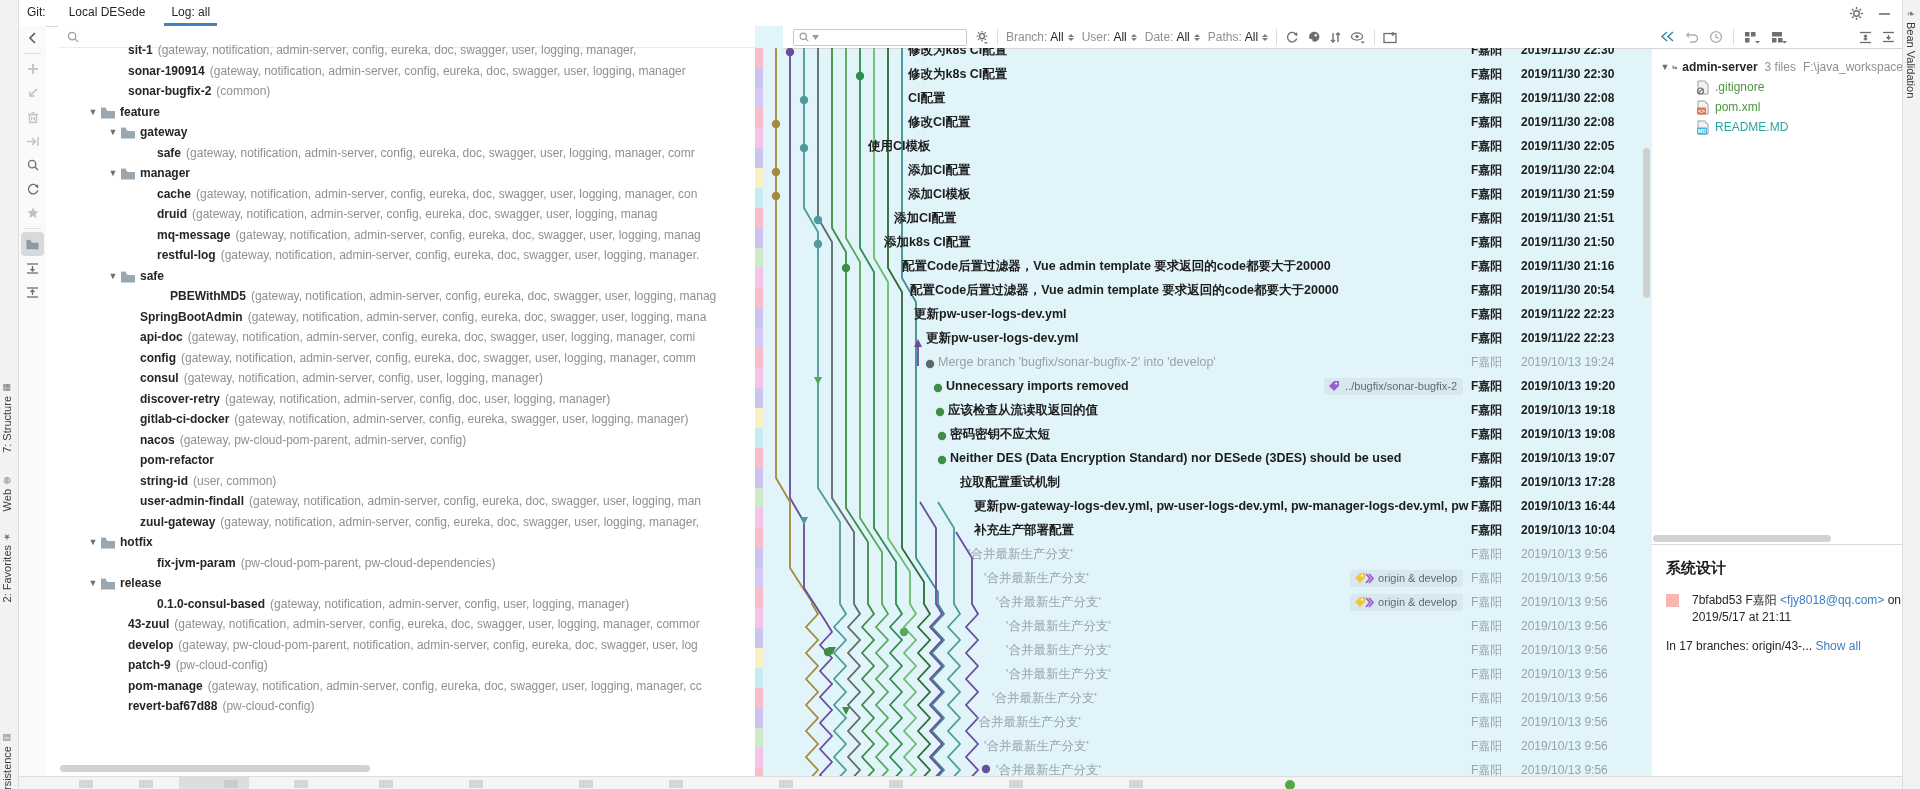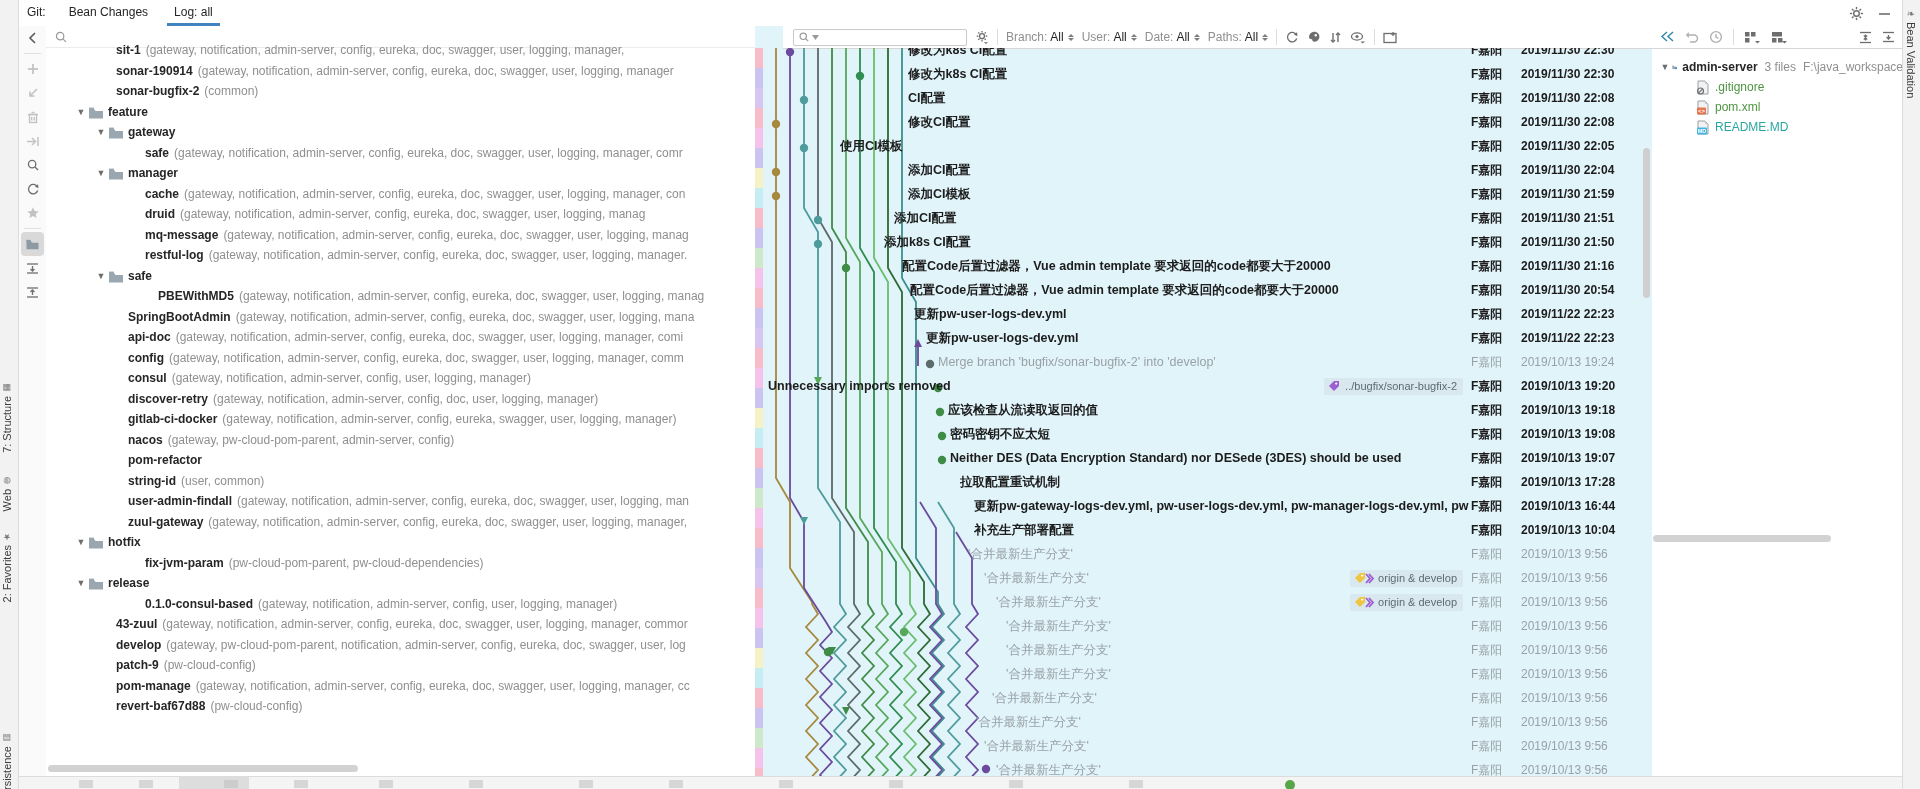--- a/index.html
+++ b/index.html
@@ -25,21 +25,21 @@
   .hdr-right{margin-left:auto;display:flex;align-items:center;gap:14px;padding-right:12px;}
   .hicon{cursor:pointer;display:flex;align-items:center;}
 
   
   .tool-col{position:absolute;left:19px;top:26px;width:27px;height:750px;background:#fafafa;z-index:5;}
   .tcol-icon{width:27px;height:24px;display:flex;align-items:center;justify-content:center;cursor:pointer;}
   .tcol-sep{height:1px;background:#e0e0e0;margin:3px 5px;}
   .tcol-icon.active{background:#d9d9d9;border-radius:4px;width:23px;margin-left:2px;}
 
   
-  .branches{position:absolute;left:46px;top:26px;width:709px;height:750px;background:#fff;border-right:1px solid #d9d9d9;overflow:hidden;}
+  .branches{position:absolute;left:58px;top:26px;width:709px;height:750px;background:#fff;border-right:1px solid #d9d9d9;overflow:hidden;}
   .search-row{height:21px;display:flex;align-items:center;padding-left:8px;gap:6px;border-bottom:1px solid #ececec;}
   .tree{margin-top:-8px;overflow:hidden;height:720px;}
   .tree-row{height:20.5px;line-height:20.5px;white-space:nowrap;overflow:hidden;cursor:pointer;display:flex;align-items:center;}
   .twisty{color:#6e6e6e;font-size:9px;width:14px;display:inline-block;text-align:center;flex:none;}
   .fold-ico{flex:none;margin-right:4px;display:flex;align-items:center;}
   .bname{font-weight:600;color:#262626;}
   .banno{color:#8f8f8f;margin-left:5px;}
   .hscroll{position:absolute;left:0;bottom:4px;height:7px;width:709px;}
   .hscroll .thumb{position:absolute;left:2px;top:0;width:310px;height:7px;background:#d2d2d2;border-radius:4px;}
 
@@ -108,21 +108,21 @@
 
   <div class="stripe-left" id="leftStripe">
       <div class="stripe-item" style="top: 383px;">7: Structure<span style="font-size: 9px; color: rgb(122, 122, 122);">▦</span></div>
       <div class="stripe-item" style="top: 476px;">Web<span style="font-size: 9px; color: rgb(122, 122, 122);">◍</span></div>
       <div class="stripe-item" style="top: 532px;">2: Favorites<span style="font-size: 9px; color: rgb(122, 122, 122);">★</span></div>
       <div class="stripe-item" style="top: 733px;">Persistence<span style="font-size: 9px; color: rgb(122, 122, 122);">▤</span></div>
     </div>
 
   <div class="header">
     <span class="hdr-label">Git:</span>
-    <span class="tab">Bean Changes</span>
+    <span class="tab">Local DESede</span>
     <span class="tab active">Log: all</span>
     <span class="hdr-right">
       <span class="hicon">
         <svg width="15" height="15" viewBox="0 0 16 16">
             <g stroke="#6e6e6e" stroke-width="1.5" fill="none">
           <circle cx="8" cy="8" r="3"></circle>
               <line x1="8" y1="1" x2="8" y2="3.4"></line>
               <line x1="8" y1="12.6" x2="8" y2="15"></line>
           <line x1="1" y1="8" x2="3.4" y2="8"></line>
               <line x1="12.6" y1="8" x2="15" y2="8"></line>
@@ -615,21 +615,21 @@
             <span class="cauthor">F嘉阳</span>
             <span class="cdate">2019/11/30 22:08</span>
           </div>
           <div class="commit-row">
             <span class="cmsg" style="margin-left: 140px;">修改CI配置</span>
             <span class="cspace"></span>
             <span class="cauthor">F嘉阳</span>
             <span class="cdate">2019/11/30 22:08</span>
           </div>
           <div class="commit-row">
-            <span class="cmsg" style="margin-left: 72px; text-align: center;">使用CI模板</span>
+            <span class="cmsg" style="margin-left: 100px; text-align: center;">使用CI模板</span>
             <span class="cspace"></span>
             <span class="cauthor">F嘉阳</span>
             <span class="cdate">2019/11/30 22:05</span>
           </div>
           <div class="commit-row">
             <span class="cmsg" style="margin-left: 140px;">添加CI配置</span>
             <span class="cspace"></span>
             <span class="cauthor">F嘉阳</span>
             <span class="cdate">2019/11/30 22:04</span>
           </div>
@@ -675,21 +675,21 @@
             <span class="cauthor">F嘉阳</span>
             <span class="cdate">2019/11/22 22:23</span>
           </div>
           <div class="commit-row gray">
             <span class="cmsg" style="margin-left: 170px;">Merge branch 'bugfix/sonar-bugfix-2' into 'develop'</span>
             <span class="cspace"></span>
             <span class="cauthor">F嘉阳</span>
             <span class="cdate">2019/10/13 19:24</span>
           </div>
           <div class="commit-row">
-            <span class="cmsg" style="">Unnecessary imports removed</span>
+            <span class="cmsg" style="margin-left: 178px;">Unnecessary imports removed</span>
             <span class="cspace"></span>
             <span class="chip">
               <svg width="13" height="13" viewBox="0 0 13 13">
                 <path d="M1 6 L6 1 H11 V6 L6 11 Z" fill="#9c5fd0"></path>
                 <circle cx="8.2" cy="3.6" r="1.1" fill="#fff"></circle>
               </svg>
               <span>../bugfix/sonar-bugfix-2</span>
             </span>
             <span class="cauthor">F嘉阳</span>
             <span class="cdate">2019/10/13 19:20</span>
@@ -917,20 +917,33 @@
             <path d="M9 1 l3 3 h-3 z" fill="#c7ccd1"></path>
             <rect x="1" y="7.5" width="10" height="7" rx="1" fill="#40b6e0"></rect>
             <text x="6" y="13" font-size="5.5" fill="#fff" text-anchor="middle" font-family="Liberation Sans, sans-serif" font-weight="bold">MD</text>
           </svg>
           <span class="ft-file" style="color: rgb(43, 165, 160);">README.MD</span>
         </div>
       </div>
     <div class="det-hscroll">
         <div class="thumb"></div>
       </div>
+    <div class="commit-info">
+      <div class="ci-title">系统设计</div>
+      <div class="ci-line">
+        <span class="ci-avatar" id="ciAvatar" style="background: rgb(246, 183, 176);"></span>
+        <span>7bfabd53 F嘉阳</span>
+        <span class="ci-email">&lt;fjy8018@qq.com&gt;</span>
+        <span>on 2019/5/17 at 21:11</span>
+      </div>
+      <div class="ci-branches">
+        <span>In 17 branches: origin/43-...</span>
+        <span class="ci-link">Show all</span>
+      </div>
+    </div>
   </div>
 
   <div class="stripe-right" id="rightStripe">
       <div class="stripe-item" style="top: 8px;"><span style="font-size: 10px; color: rgb(122, 122, 122);">❧</span>Bean Validation</div>
     </div>
 
   <div class="bottom-strip" id="bottomStrip">
       <div class="bs-press" style="left: 160px; width: 70px;"></div>
       <div class="bs-frag" style="left: 60px; width: 14px;"></div>
       <div class="bs-frag" style="left: 120px; width: 14px;"></div>

